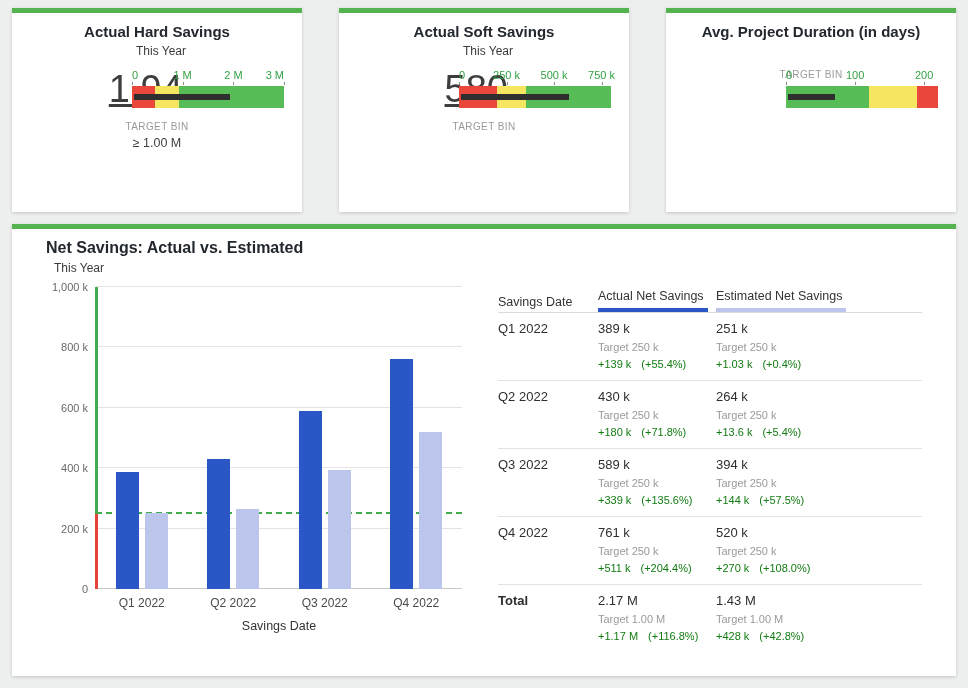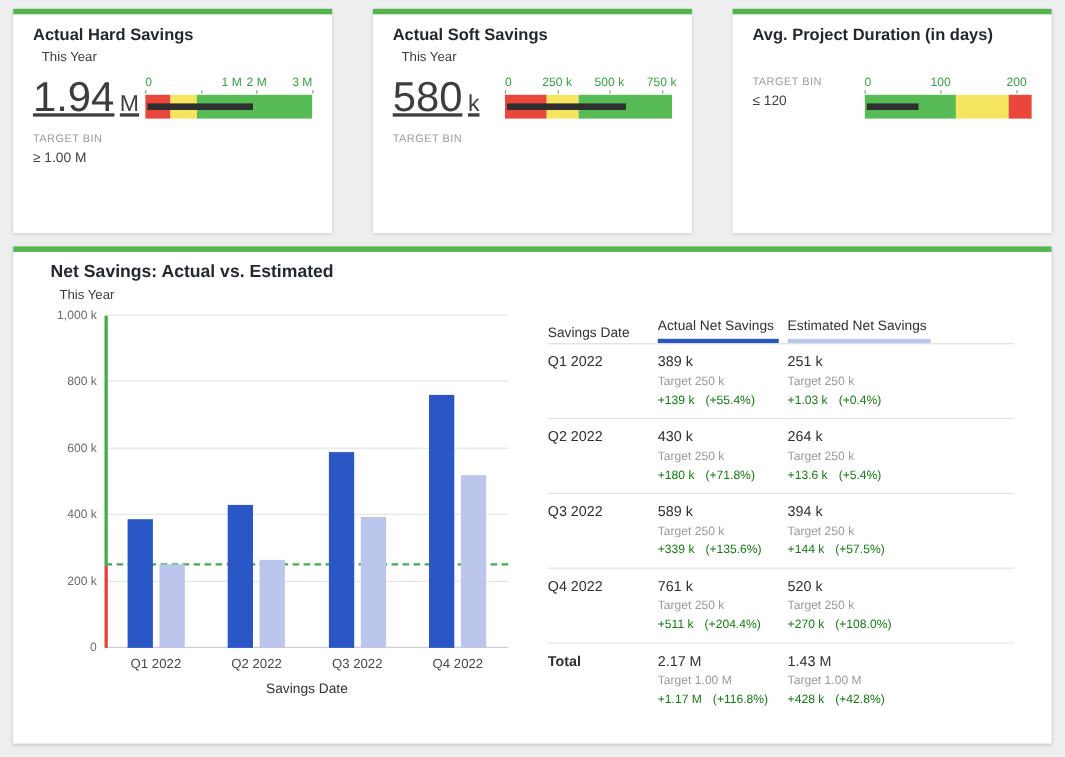--- a/index.html
+++ b/index.html
@@ -14,21 +14,21 @@
   .dashboard { padding: 8px 12px 12px; }
 
   .card {
     background: #fff;
     border-top: 5px solid #54b450;
     box-shadow: 0 1px 3px rgba(0,0,0,.18);
     position: relative;
   }
 
   
-  .kpi-row { display: flex; gap: 37px; margin-bottom: 12px; }
+  .kpi-row { display: flex; gap: 37px; margin-bottom: 12px; text-align: center; }
   .kpi-card { flex: 1; height: 204px; padding: 10px 18px 0; }
   .kpi-title { margin: 0; font-size: 15px; font-weight: 700; color: #23282e; }
   .kpi-subtitle { font-size: 12px; color: #3b3b3b; margin: 4px 0 0 8px; min-height: 15px; }
   .kpi-value { font-size: 38px; color: #3d3d3d; margin-top: 10px; line-height: 1.1; text-decoration: underline; }
   .kpi-unit { font-size: 21px; margin-left: 5px; }
   .kpi-target-label { font-size: 10px; color: #9a9a9a; letter-spacing: .4px; margin-top: 10px; }
   .kpi-target-value { font-size: 12.5px; color: #404040; margin-top: 4px; }
 
   .bullet { position: absolute; top: 56px; right: 18px; width: 152px; }
   .bullet-ticks { position: relative; height: 16px; font-size: 11px; color: #33a144; }
@@ -87,21 +87,21 @@
   <div class="kpi-row">
 
     <section class="card kpi-card">
       <h2 class="kpi-title">Actual Hard Savings</h2>
       <div class="kpi-subtitle">This Year</div>
       <div class="kpi-value"><span>1.94</span><span class="kpi-unit">M</span></div>
       <div class="bullet">
           <div class="bullet-ticks">
             <span class="bullet-tick-label first" style="left: 0%;">0</span>
             <i class="bullet-tick-mark" style="left: 0%;"></i>
-            <span class="bullet-tick-label" style="left: 33.3%; margin-left: 28px;">1 M</span>
+            <span class="bullet-tick-label" style="left: 33.3%;">1 M</span>
             <i class="bullet-tick-mark" style="left: 33.3%;"></i>
             <span class="bullet-tick-label" style="left: 66.7%;">2 M</span>
             <i class="bullet-tick-mark" style="left: 66.7%;"></i>
             <span class="bullet-tick-label last" style="left: 100%;">3 M</span>
             <i class="bullet-tick-mark" style="left: 100%;"></i>
           </div>
           <div class="bullet-bar">
             <div class="bullet-band" style="left: 0%; width: 15%; background: rgb(233, 70, 60);"></div>
             <div class="bullet-band" style="left: 15%; width: 16%; background: rgb(245, 229, 96);"></div>
             <div class="bullet-band" style="left: 31%; width: 69%; background: rgb(87, 187, 86);"></div>

